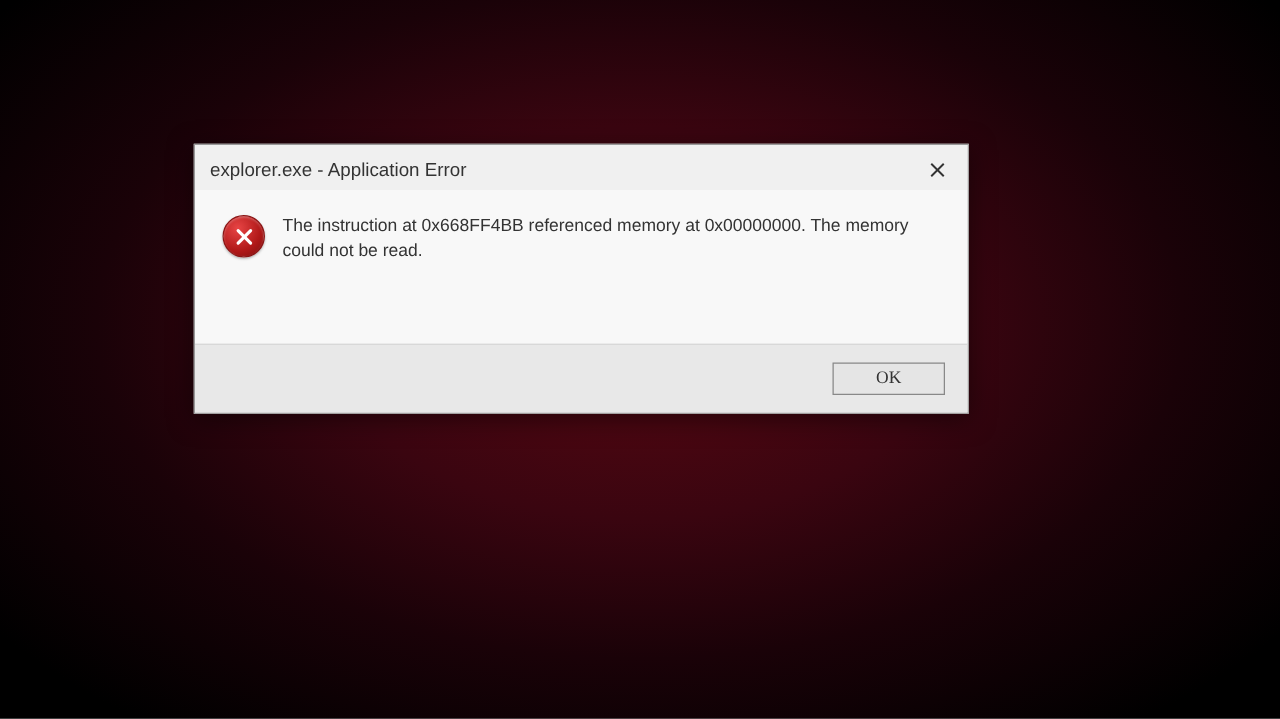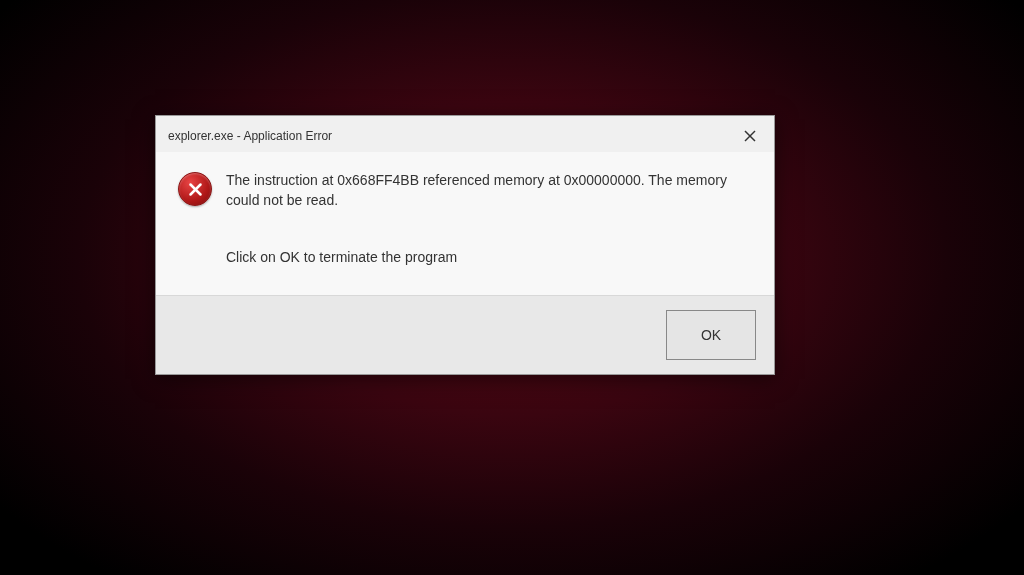--- a/index.html
+++ b/index.html
@@ -25,21 +25,21 @@
       box-shadow: 0 4px 20px rgba(0,0,0,0.5);
     }
     .titlebar {
       display: flex;
       align-items: center;
       justify-content: space-between;
       padding: 8px 10px 4px 12px;
       background: #f0f0f0;
     }
     .title {
-      font-size: 12px;
+      font-size: 15px;
       color: #333;
     }
     .close-btn {
       width: 28px;
       height: 24px;
       display: flex;
       align-items: center;
       justify-content: center;
       cursor: pointer;
       font-size: 16px;
@@ -85,27 +85,27 @@
     }
     .button-bar {
       background: #e8e8e8;
       padding: 14px 18px;
       display: flex;
       justify-content: flex-end;
       border-top: 1px solid #d8d8d8;
     }
     .ok-button {
       min-width: 90px;
-      padding: 16px 20px;
+      padding: 4px 20px;
       background: #e5e5e5;
       border: 1px solid #888;
       font-size: 14px;
       color: #333;
       cursor: pointer;
-      font-family: Liberation Sans, sans-serif;
+      font-family: Liberation Serif, serif;
     }
   </style>
 </head>
 <body>
 
 <div class="dialog">
   <div class="titlebar">
     <span class="title">explorer.exe - Application Error</span>
     <div class="close-btn">
       <svg viewBox="0 0 12 12">
@@ -118,19 +118,18 @@
     <div class="error-icon-wrap">
       <div class="error-icon">
         <svg viewBox="0 0 12 12">
           <line x1="2" y1="2" x2="10" y2="10" stroke="#fff" stroke-width="2" stroke-linecap="round"></line>
           <line x1="10" y1="2" x2="2" y2="10" stroke="#fff" stroke-width="2" stroke-linecap="round"></line>
         </svg>
       </div>
     </div>
     <div class="message-area">
       <div class="message-line1">The instruction at 0x668FF4BB referenced memory at 0x00000000. The memory could not be read.</div>
-      <div>Click on OK to terminate the program</div>
     </div>
   </div>
   <div class="button-bar">
     <button class="ok-button">OK</button>
   </div>
 </div>
 
 </body></html>

